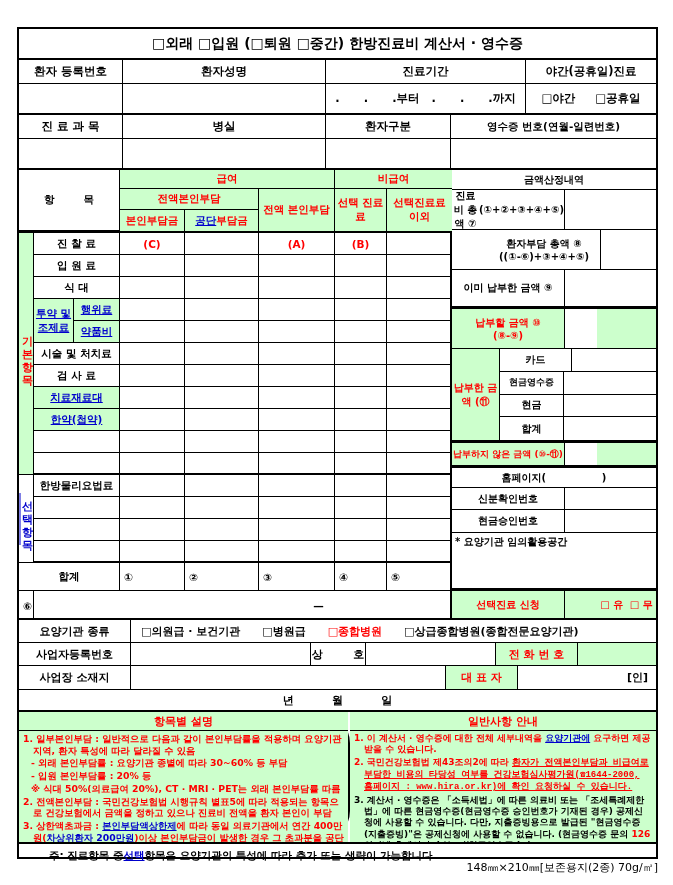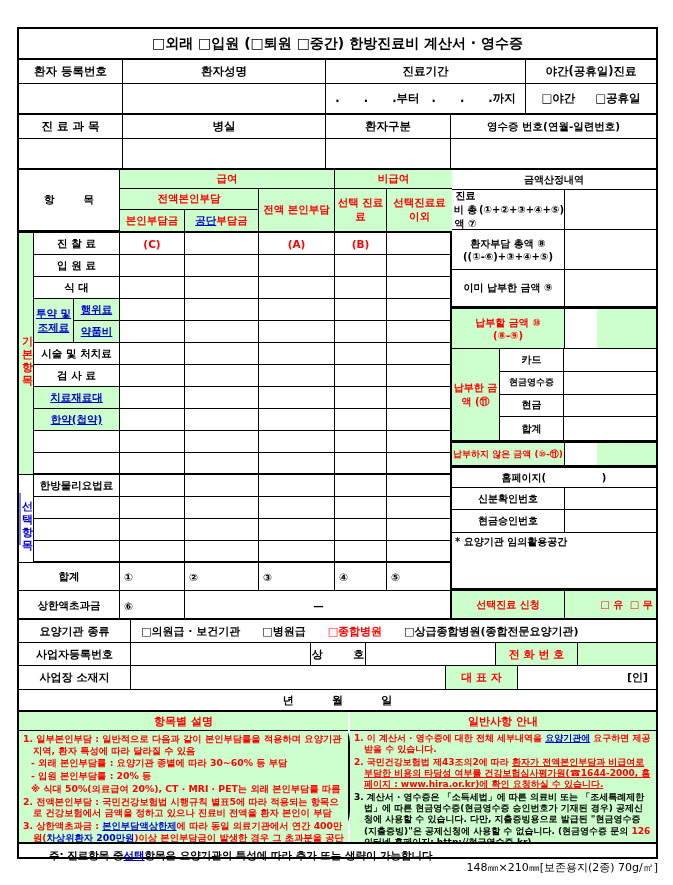--- a/index.html
+++ b/index.html
@@ -2,21 +2,21 @@
 <html><head>
 <meta charset="utf-8">
 <style>
   html,body{margin:0;padding:0;}
   body{width:673px;height:885px;background:#fff;font-family:"DejaVu Sans",sans-serif;position:relative;font-weight:bold;color:#000;}
   .form{position:absolute;left:17px;top:27px;width:641px;height:832px;border:2px solid #000;box-sizing:border-box;background:#fff;}
   .cell,.hc,.vc{box-sizing:border-box;overflow:hidden;}
   .pre{white-space:pre;}
   .red{color:#ff0000;}
   .blue{color:#0000cc;text-decoration:underline;}
-  .ulred{color:#ff0000;text-decoration:underline;}
+  .ulred{color:#ff0000;text-decoration:underline;font-family:Liberation Mono, monospace;}
   .green{background:#ccffcc;}
   .ctr{display:flex;align-items:center;justify-content:center;text-align:center;}
   .lft{display:flex;align-items:center;justify-content:flex-start;padding-left:4px;}
   
   .title{height:29px;border-bottom:2px solid #000;font-size:14px;display:flex;align-items:center;justify-content:center;}
   
   .gridA{display:grid;grid-template-columns:104px 203px 200px 1fr;grid-template-rows:24px 29px;border-bottom:2px solid #000;}
   .gridC{display:grid;grid-template-columns:104px 203px 125px 1fr;grid-template-rows:24px 29px;border-bottom:2px solid #000;}
   .gridA>div,.gridC>div{border-right:1px solid #000;border-bottom:1px solid #000;font-size:11.5px;}
   .gridA>div:nth-child(4n),.gridC>div:nth-child(4n){border-right:none;}
@@ -216,36 +216,35 @@
         <div class="cell thickB" style="grid-row:15;"></div>
         <div class="cell noR thickB" style="grid-row:15;"></div>
 
         <div class="ctr" style="grid-column:1/4;grid-row:16;">합계</div>
         <div class="lft" style="grid-row:16;">①</div>
         <div class="lft" style="grid-row:16;">②</div>
         <div class="lft" style="grid-row:16;">③</div>
         <div class="lft" style="grid-row:16;">④</div>
         <div class="lft noR" style="grid-row:16;">⑤</div>
 
-        <div class="ctr noB" style="grid-column:1/4;grid-row:17;">상한액초과금</div>
         <div class="lft noB" style="grid-row:17;">⑥</div>
         <div class="ctr noR noB" style="grid-column:5/9;grid-row:17;">—</div>
       </div>
     </div>
 
     <div class="rcol">
       <div class="rrow ctr" style="height:20px;">금액산정내역</div>
       <div class="rrow" style="height:40px;">
         <div class="rlab ctr" style="flex-direction:row;">
           <span>진료비 총액 ⑦</span>
           <span>(①+②+③+④+⑤)</span>
         </div>
         <div class="rval"></div>
       </div>
-      <div class="rrow" style="height:40px;">
+      <div class="rrow" style="height:40px;padding-left:36px;">
         <div class="rlab ctr" style="flex-direction:column;">
           <span>환자부담 총액 ⑧</span>
           <span>((①-⑥)+③+④+⑤)</span>
         </div>
         <div class="rval"></div>
       </div>
       <div class="rrow" style="height:37px;">
         <div class="rlab ctr">이미 납부한 금액 ⑨</div>
         <div class="rval"></div>
       </div>
@@ -253,21 +252,21 @@
         <div class="rlab ctr green red" style="flex-direction:column;">
           <span>납부할 금액 ⑩</span>
           <span>(⑧-⑨)</span>
         </div>
         <div class="rval green"></div>
       </div>
       <div class="rrow" style="height:92px;">
         <div class="ctr green red" style="width:48px;border-right:1px solid #000;box-sizing:border-box;text-align:center;">납부한 금액 (⑪</div>
         <div style="flex:1;display:flex;flex-direction:column;">
           <div style="display:flex;height:23px;border-bottom:1px solid #000;box-sizing:border-box;">
-            <div class="ctr" style="width:64px;border-right:1px solid #000;box-sizing:border-box;">카드</div>
+            <div class="ctr" style="width:72px;border-right:1px solid #000;box-sizing:border-box;">카드</div>
             <div style="flex:1;"></div>
           </div>
           <div style="display:flex;height:23px;border-bottom:1px solid #000;box-sizing:border-box;">
             <div class="ctr" style="width:64px;border-right:1px solid #000;box-sizing:border-box;font-size:9px;">현금영수증</div>
             <div style="flex:1;"></div>
           </div>
           <div style="display:flex;height:23px;border-bottom:1px solid #000;box-sizing:border-box;">
             <div class="ctr" style="width:64px;border-right:1px solid #000;box-sizing:border-box;">현금</div>
             <div style="flex:1;"></div>
           </div>

